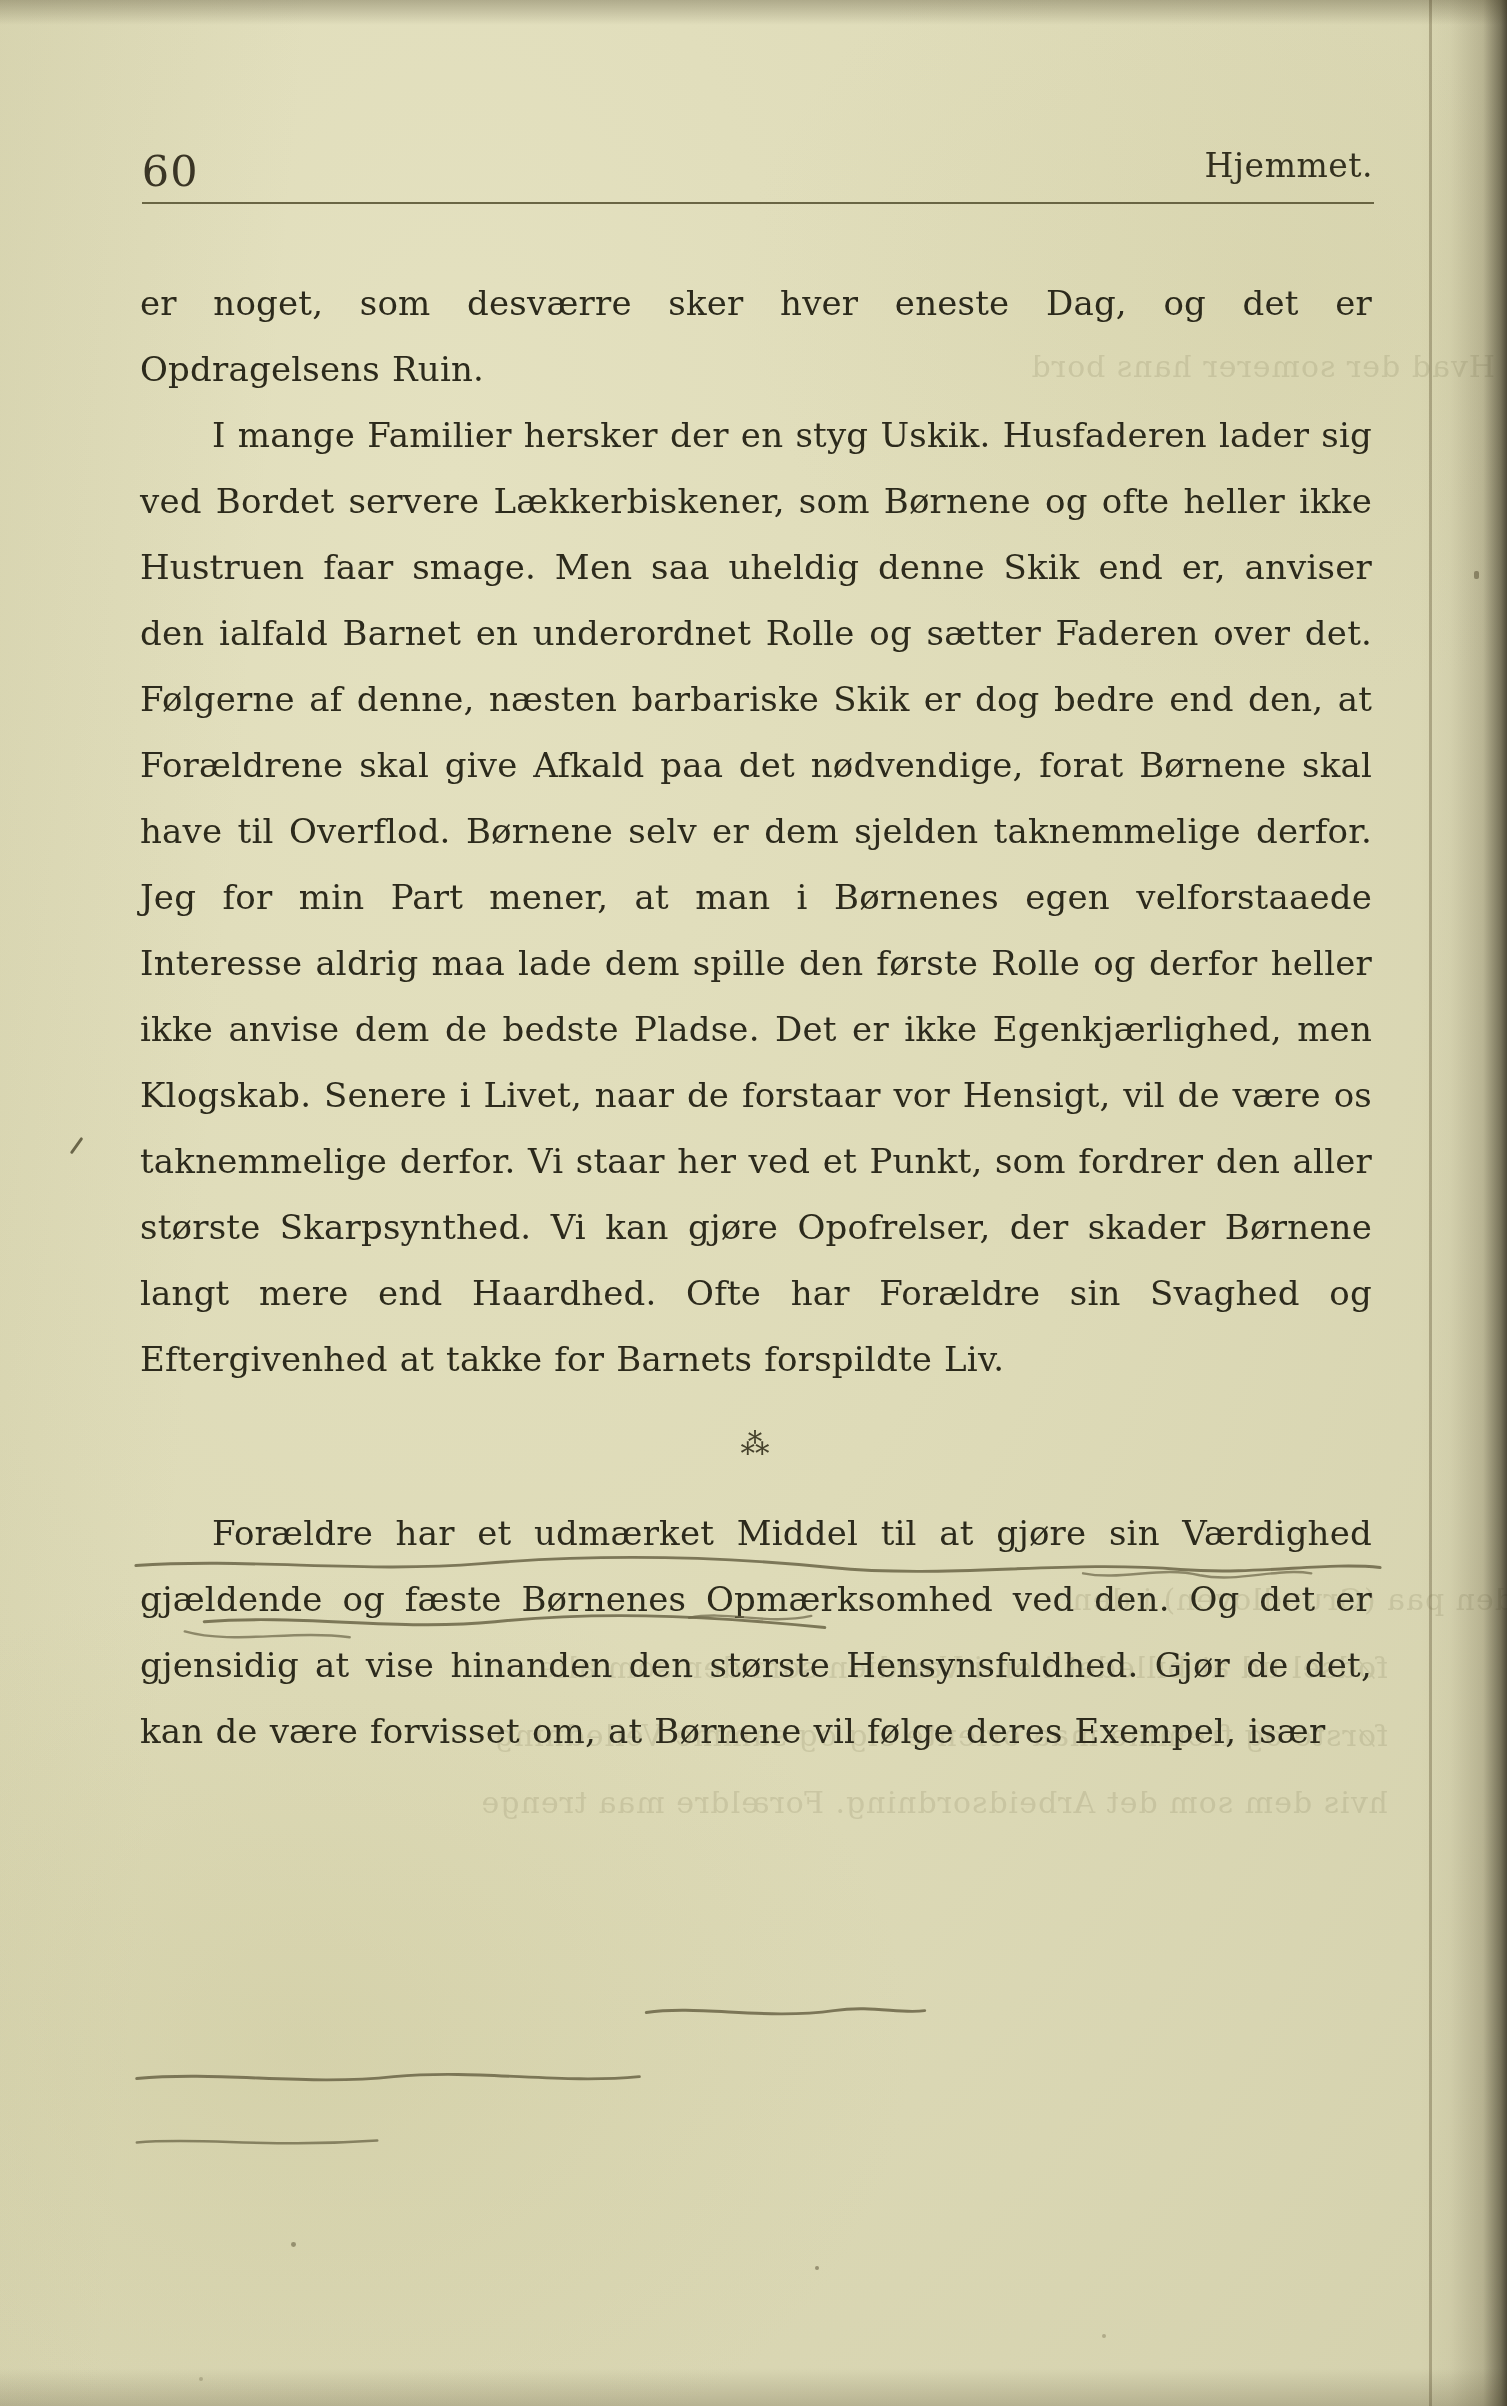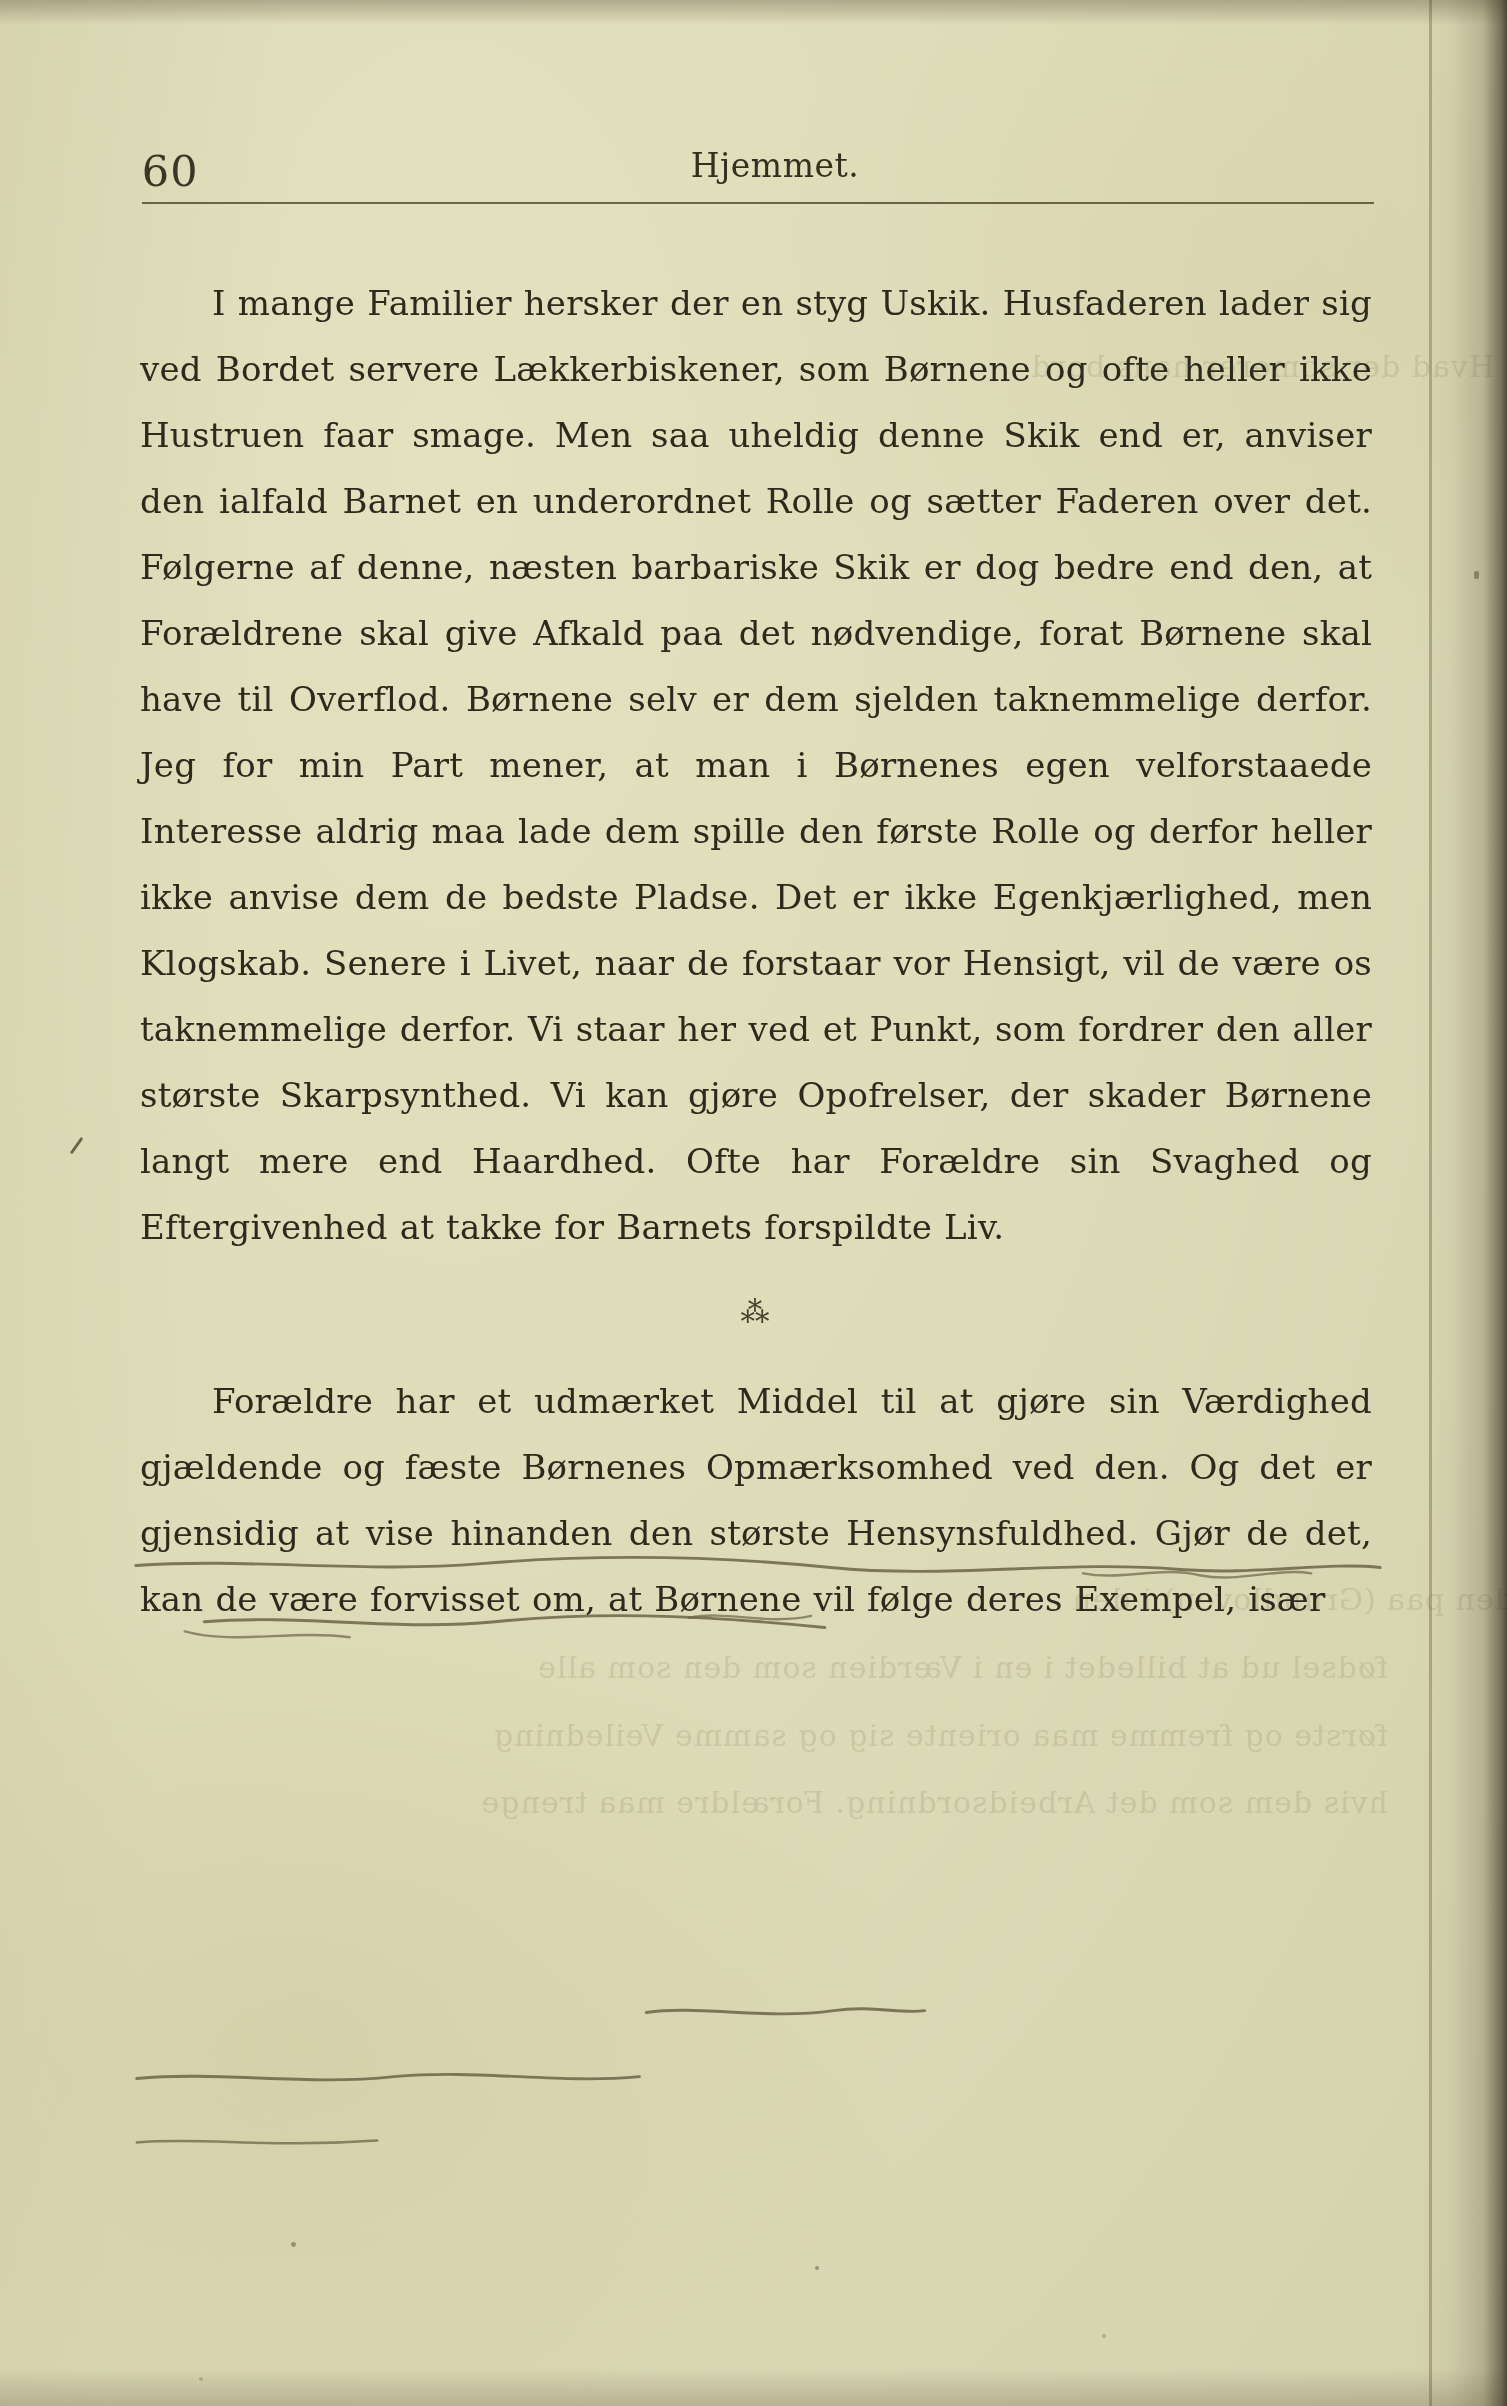--- a/index.html
+++ b/index.html
@@ -100,21 +100,21 @@
     top: 0;
     font-size: 43px;
     color: #3a3525;
     letter-spacing: 1px;
   }
   .running-title {
     position: absolute;
     left: 0;
     top: 0;
     width: 100%;
-    text-align: center;
+    text-align: right;
     font-size: 33px;
     color: #33301f;
     letter-spacing: 0.5px;
     padding-left: 41px;
     box-sizing: border-box;
   }
   .rule {
     position: absolute;
     left: 5.8px;
     top: 56px;
@@ -182,20 +182,21 @@
   <div class="bleed" style="top:1718px; left:165px;">første og fremme maa oriente sig og samme Veiledning</div>
   <div class="bleed" style="top:1785px; left:165px;">hvis dem som det Arbeidsordning. Forældre maa trenge</div>
 
   <div class="header">
     <div class="folio">60</div>
     <div class="running-title">Hjemmet.</div>
     <div class="rule"></div>
   </div>
 
   <div class="body-col">
+    <p class="para">er noget, som desværre sker hver eneste Dag, og det er Opdragelsens Ruin.</p>
     <p class="para indent">I mange Familier hersker der en styg Uskik. Husfaderen lader sig ved Bordet servere Lækkerbiskener, som Børnene og ofte heller ikke Hustruen faar smage. Men saa uheldig denne Skik end er, anviser den ialfald Barnet en underordnet Rolle og sætter Faderen over det. Følgerne af denne, næsten barbariske Skik er dog bedre end den, at Forældrene skal give Afkald paa det nødvendige, forat Børnene skal have til Overflod. Børnene selv er dem sjelden taknemmelige derfor. Jeg for min Part mener, at man i Børnenes egen velforstaaede Interesse aldrig maa lade dem spille den første Rolle og derfor heller ikke anvise dem de bedste Pladse. Det er ikke Egenkjærlighed, men Klogskab. Senere i Livet, naar de forstaar vor Hensigt, vil de være os taknemmelige derfor. Vi staar her ved et Punkt, som fordrer den aller største Skarpsynthed. Vi kan gjøre Opofrelser, der skader Børnene langt mere end Haardhed. Ofte har Forældre sin Svaghed og Eftergivenhed at takke for Barnets forspildte Liv.</p>
     <div class="ornament">⁂</div>
     <p class="para indent">Forældre har et udmærket Middel til at gjøre sin Værdighed gjældende og fæste Børnenes Opmærksomhed ved den. Og det er gjensidig at vise hinanden den største Hensynsfuldhed. Gjør de det, kan de være forvisset om, at Børnene vil følge deres Exempel, især</p>
   </div>
 
   <div class="annot" style="left:132px; top:1548px;">
     <svg width="1252" height="39" viewBox="0 0 1290 40">
       <path d="M4 18 C 120 10, 240 26, 360 16 S 600 8, 720 20 S 960 12, 1080 22 C 1160 28, 1230 14, 1286 20" stroke="#6b6547" stroke-width="3" fill="none" stroke-linecap="round" opacity="0.85"></path>
       <path d="M980 26 C 1020 34, 1060 18, 1100 28 C 1140 36, 1180 20, 1215 26" stroke="#6b6547" stroke-width="2.5" fill="none" stroke-linecap="round" opacity="0.7"></path>
     </svg>

